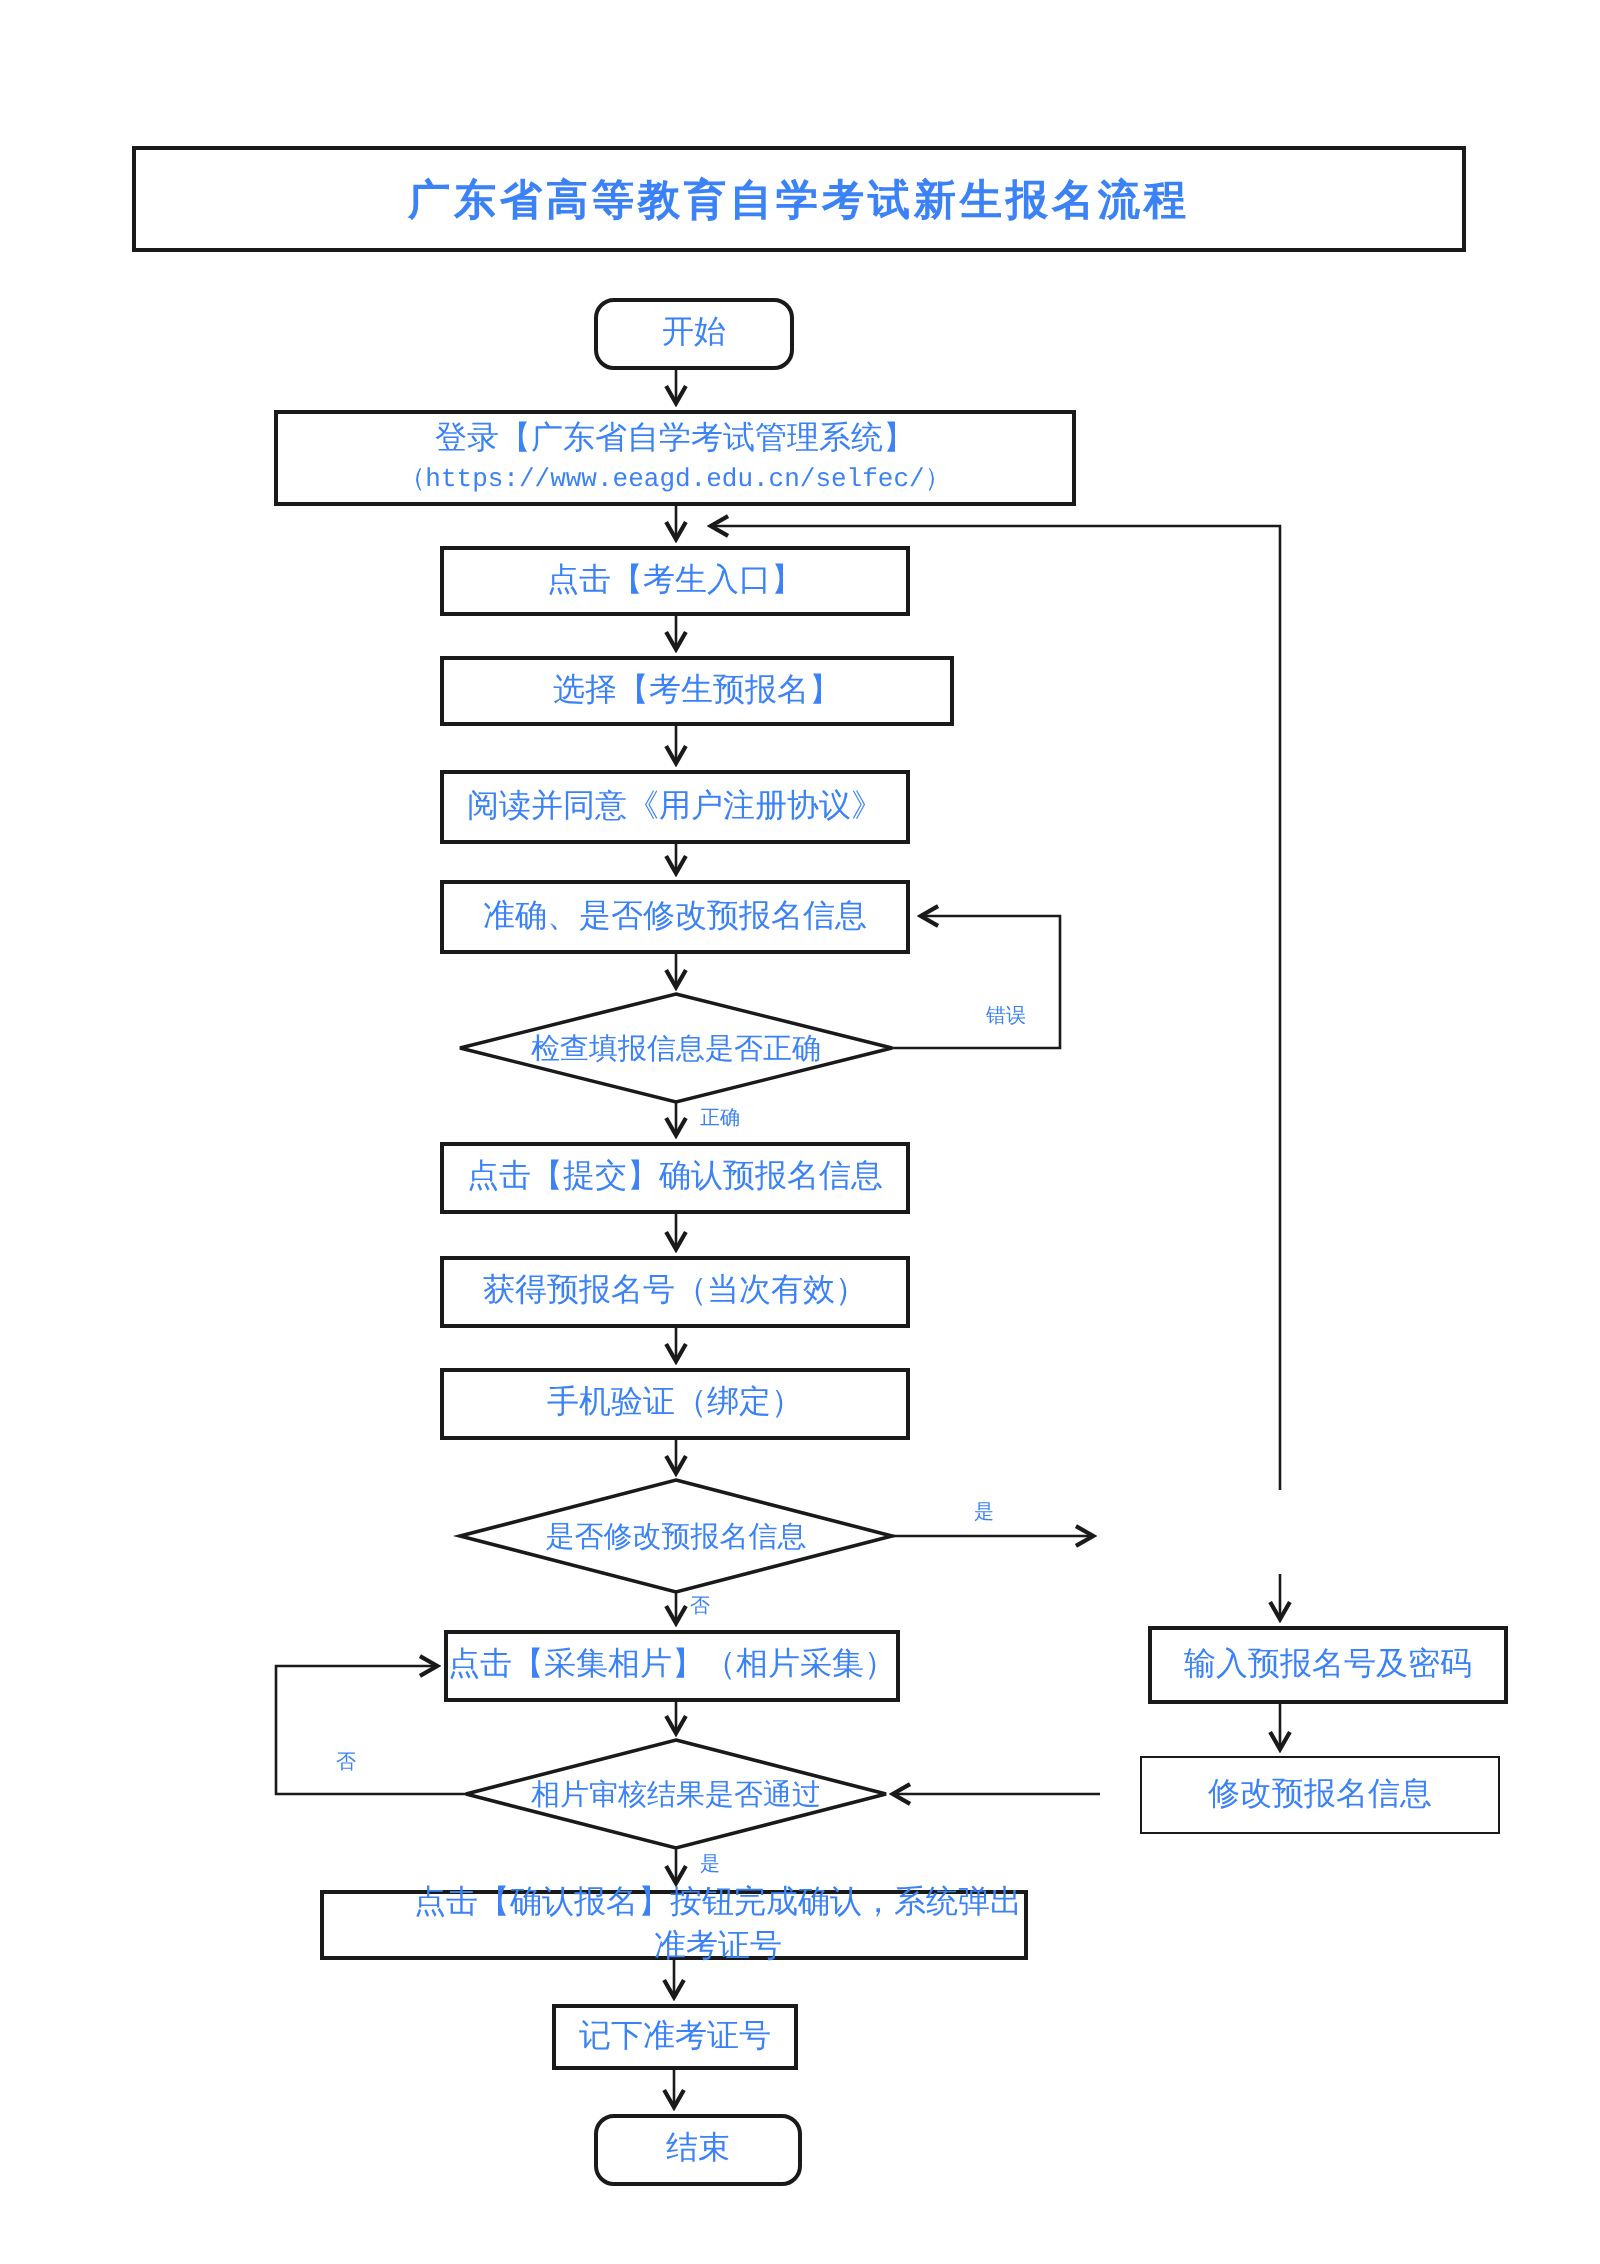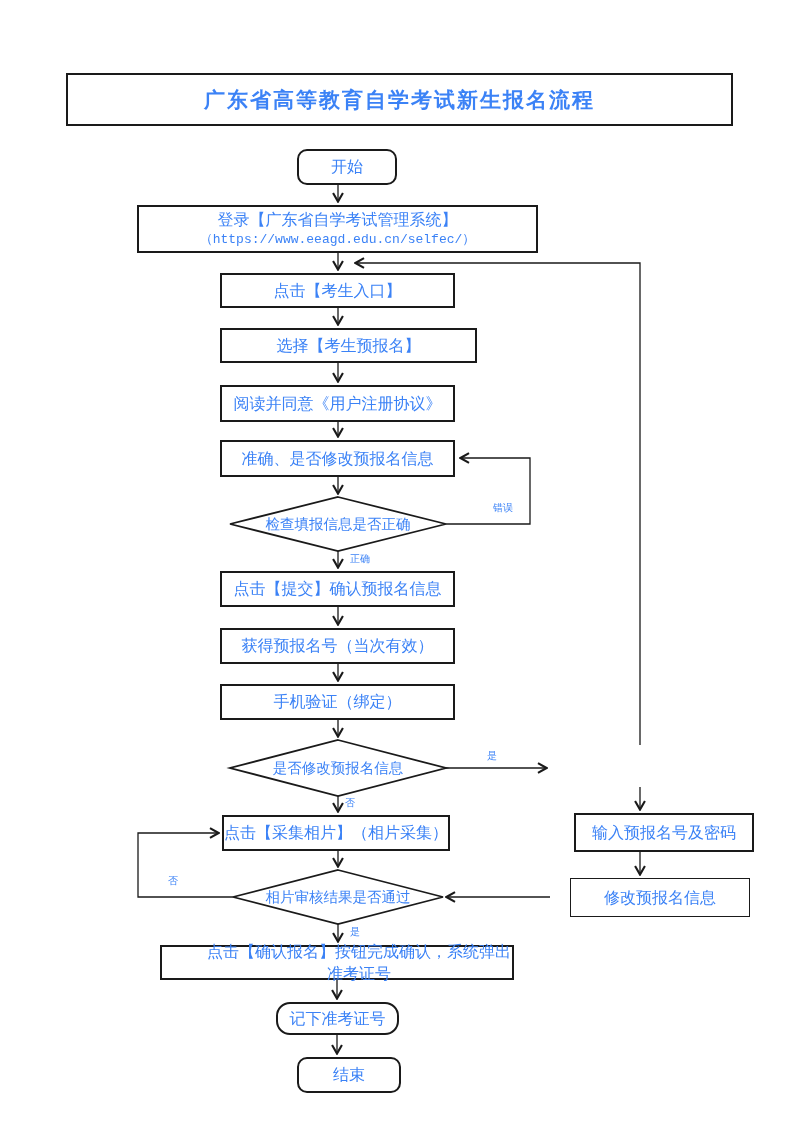--- a/index.html
+++ b/index.html
@@ -142,21 +142,21 @@
   <div class="node" style="left:222px; top:815px; width:228px; height:36px;">点击【采集相片】（相片采集）</div>
 
   <div class="node" style="left:574px; top:813px; width:180px; height:39px;">输入预报名号及密码</div>
 
   <div class="diamond-text" style="left:231px; top:883px; height:28px;">相片审核结果是否通过</div>
 
   <div class="node thin" style="left:550px; top:878px; width:180px; height:39px;margin-left:20px;">修改预报名信息</div>
 
   <div class="node" style="left:160px; top:945px; width:354px; height:35px;padding-left:44px;">点击【确认报名】按钮完成确认，系统弹出准考证号</div>
 
-  <div class="node" style="left:276px; top:1002px; width:123px; height:33px;border-radius:14px;">记下准考证号</div>
+  <div class="node" style="left:276px; top:1002px; width:123px; height:33px;">记下准考证号</div>
 
   <div class="node rounded" style="left:297px; top:1057px; width:104px; height:36px;">结束</div>
 
   <span class="edge-label" style="left:493px; top:501px;">错误</span>
   <span class="edge-label" style="left:350px; top:552px;">正确</span>
   <span class="edge-label" style="left:487px; top:749px;">是</span>
   <span class="edge-label" style="left:345px; top:796px;">否</span>
   <span class="edge-label" style="left:168px; top:874px;">否</span>
   <span class="edge-label" style="left:350px; top:925px;">是</span>
 

